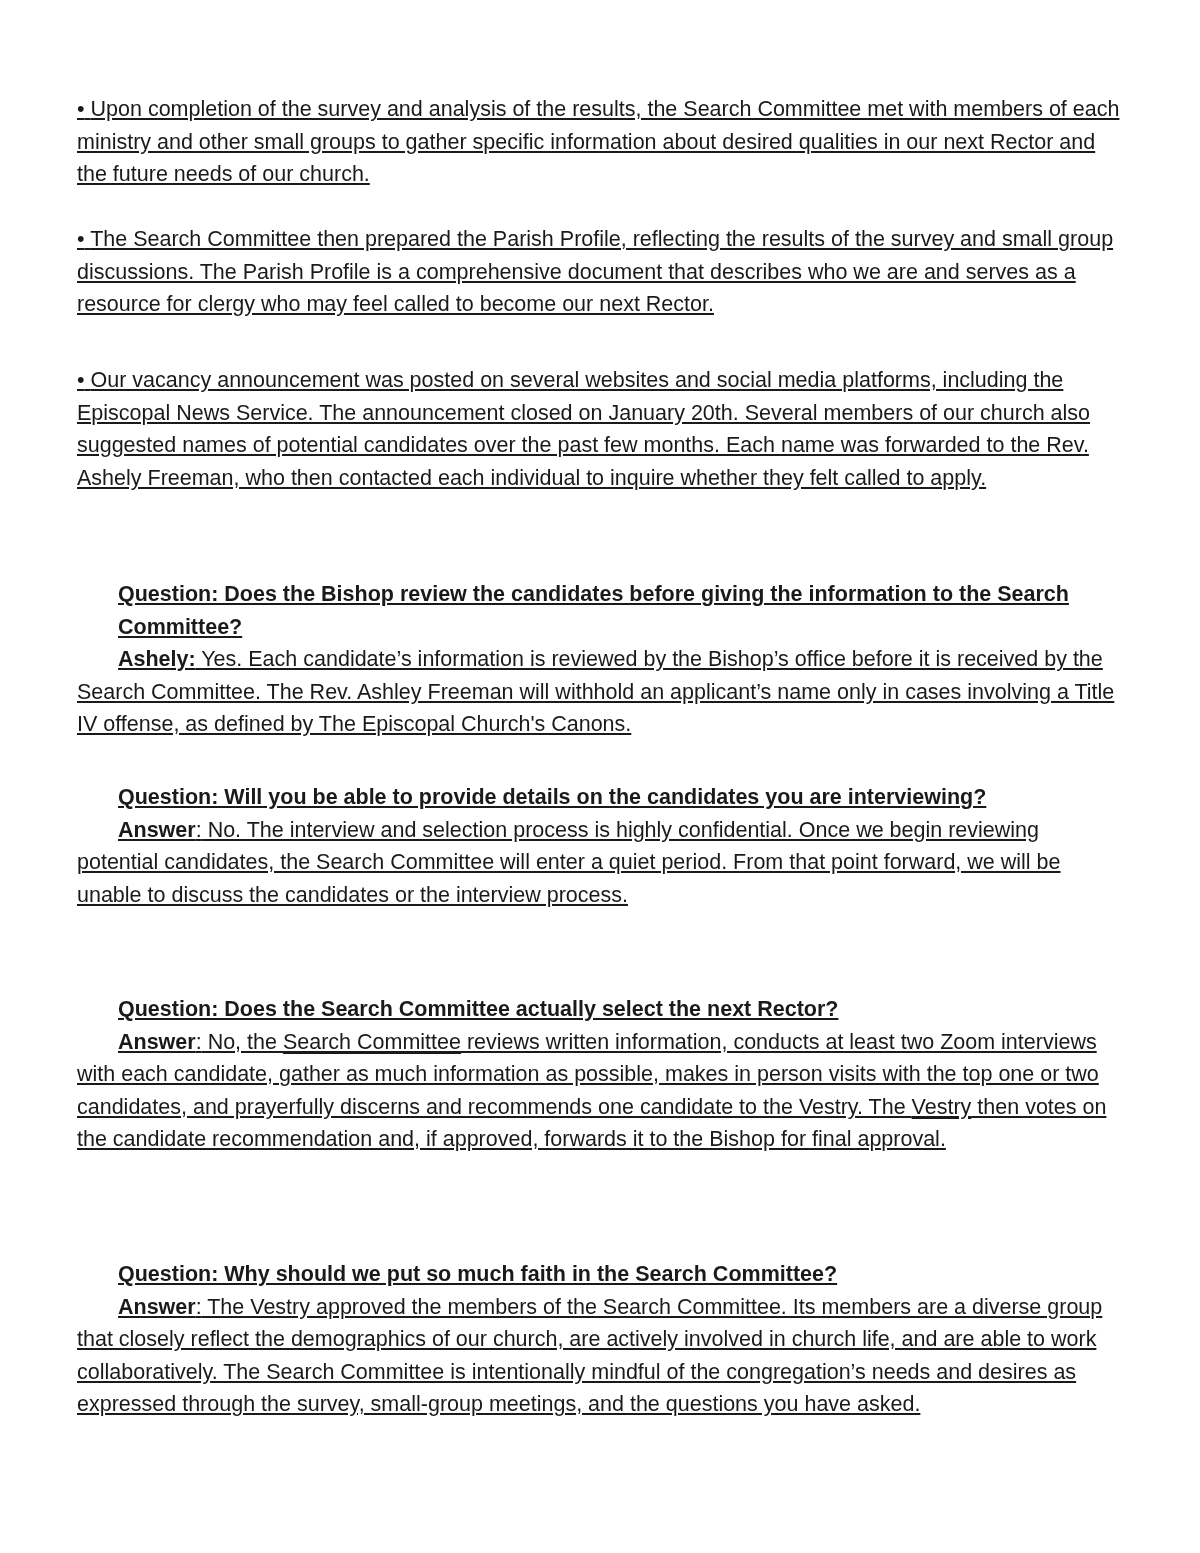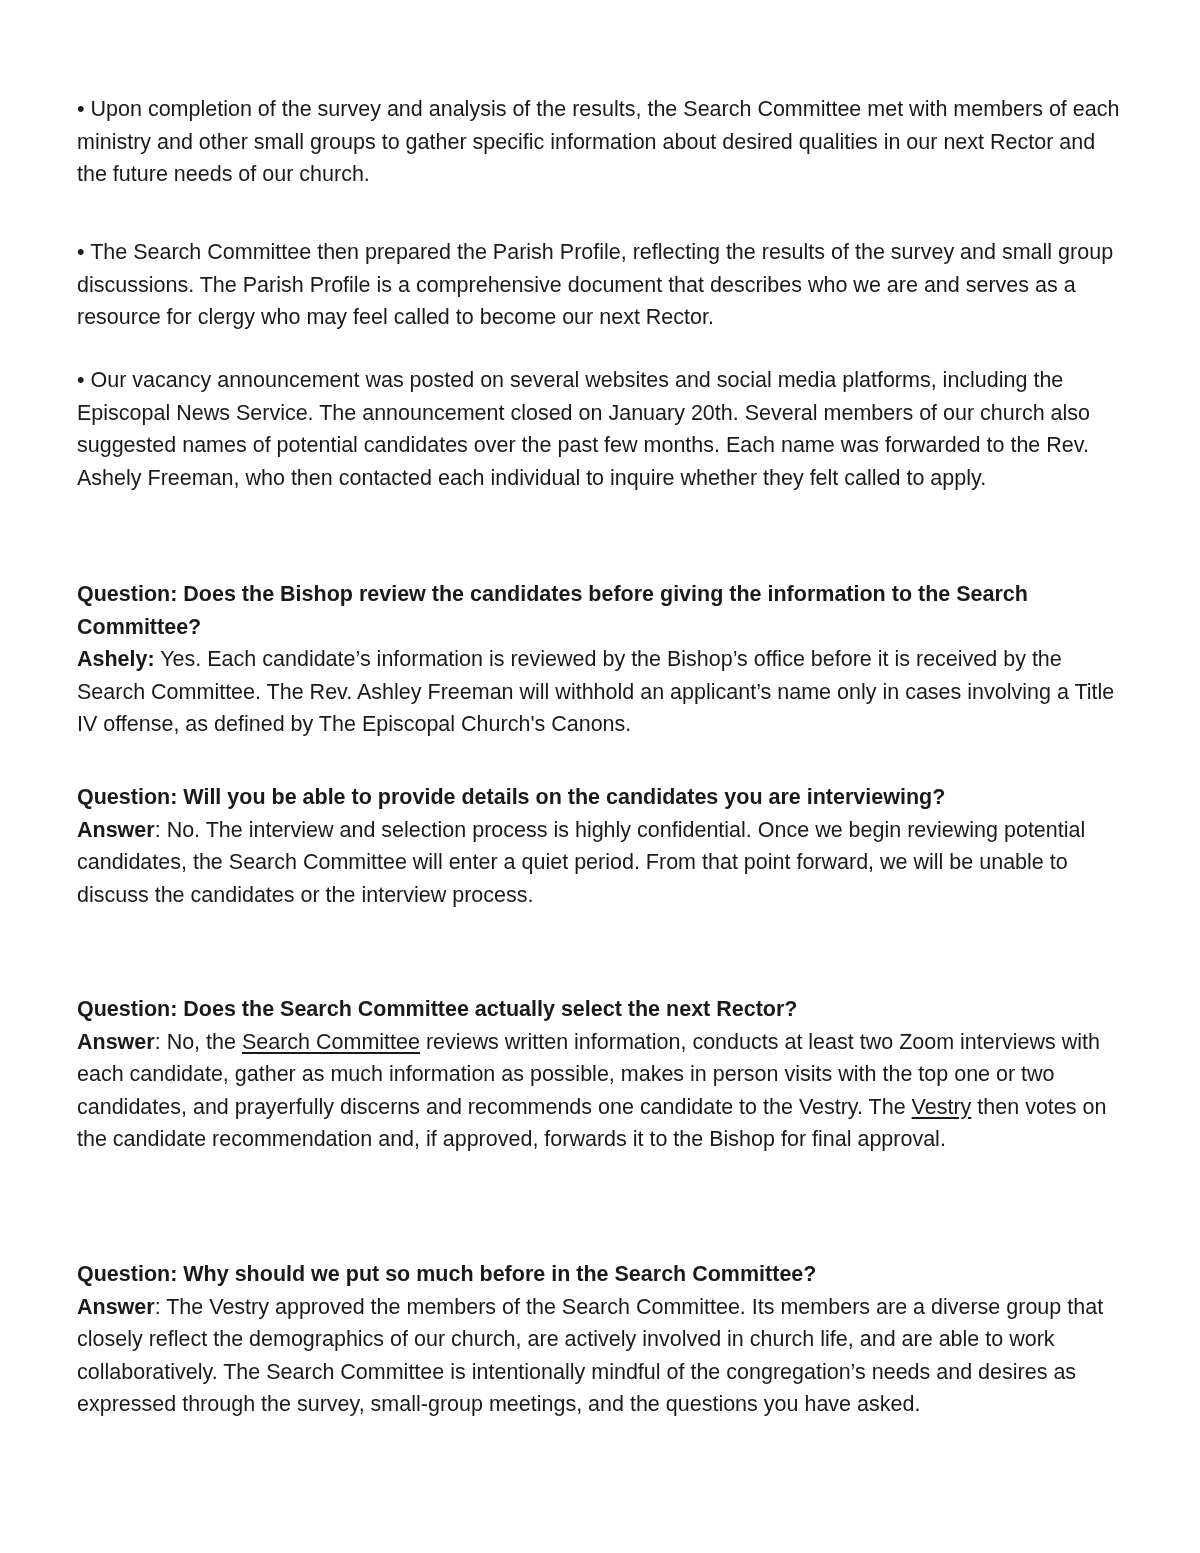--- a/index.html
+++ b/index.html
@@ -3,33 +3,33 @@
   <meta charset="utf-8">
   <style>
     html, body { margin: 0; padding: 0; background: #ffffff; }
     body {
       width: 1200px; height: 1553px; overflow: hidden; position: relative;
       font-family: "Liberation Sans", sans-serif;
       color: #1a1a1a;
       font-size: 21.5px;
       line-height: 32.5px;
     }
-    p { margin: 0; }
+    p { margin: 0; text-decoration: underline; }
     .block { position: absolute; left: 77px; width: 1045px; }
-    .b { font-weight: bold; }
+    .b { font-weight: bold; margin-left: 41px; }
     .u { text-decoration: underline; text-underline-offset: 3px; }
   </style>
 </head>
 <body>
 
 <div class="block" style="top:93px;">
   <p><span>•</span> <span>Upon completion of the survey and analysis of the results, the Search Committee met with members of each ministry and other small groups to gather specific information about desired qualities in our next Rector and the future needs of our church.</span></p>
 </div>
 
-<div class="block" style="top:236px;">
+<div class="block" style="top:223px;">
   <p><span>•</span> <span>The Search Committee then prepared the Parish Profile, reflecting the results of the survey and small group discussions. The Parish Profile is a comprehensive document that describes who we are and serves as a resource for clergy who may feel called to become our next Rector.</span></p>
 </div>
 
 <div class="block" style="top:364px;">
   <p><span>•</span> <span>Our vacancy announcement was posted on several websites and social media platforms, including the Episcopal News Service. The announcement closed on January 20th. Several members of our church also suggested names of potential candidates over the past few months. Each name was forwarded to the Rev. Ashely Freeman, who then contacted each individual to inquire whether they felt called to apply.</span></p>
 </div>
 
 <div class="block" style="top:578px;">
   <p class="b">Question: Does the Bishop review the candidates before giving the information to the Search Committee?</p>
   <p><span class="b">Ashely:</span><span> Yes. Each candidate’s information is reviewed by the Bishop’s office before it is received by the Search Committee. The Rev. Ashley Freeman will withhold an applicant’s name only in cases involving a Title IV offense, as defined by The Episcopal Church's Canons.</span></p>
@@ -39,15 +39,15 @@
   <p class="b">Question: Will you be able to provide details on the candidates you are interviewing?</p>
   <p><span class="b">Answer</span><span>:</span><span> No. The interview and selection process is highly confidential. Once we begin reviewing potential candidates, the Search Committee will enter a quiet period.  From that point forward, we will be unable to discuss the candidates or the interview process.</span></p>
 </div>
 
 <div class="block" style="top:993px;">
   <p class="b">Question: Does the Search Committee actually select the next Rector?</p>
   <p><span class="b">Answer</span><span>:</span><span> No, the </span><span class="u">Search Committee</span><span> reviews written information, conducts at least two Zoom interviews with each candidate, gather as much information as possible, makes in person visits with the top one or two candidates, and prayerfully discerns and recommends one candidate to the Vestry. The </span><span class="u">Vestry</span><span> then votes on the candidate recommendation and, if approved, forwards it to the Bishop for final approval.</span></p>
 </div>
 
 <div class="block" style="top:1258px;">
-  <p class="b">Question: Why should we put so much before in the Search Committee?</p>
+  <p class="b">Question: Why should we put so much faith in the Search Committee?</p>
   <p><span class="b">Answer</span><span>:</span><span> The Vestry approved the members of the Search Committee. Its members are a diverse group that closely reflect the demographics of our church, are actively involved in church life, and are able to work collaboratively. The Search Committee is intentionally mindful of the congregation’s needs and desires as expressed through the survey, small-group meetings, and the questions you have asked.</span></p>
 </div>
 
 </body></html>

